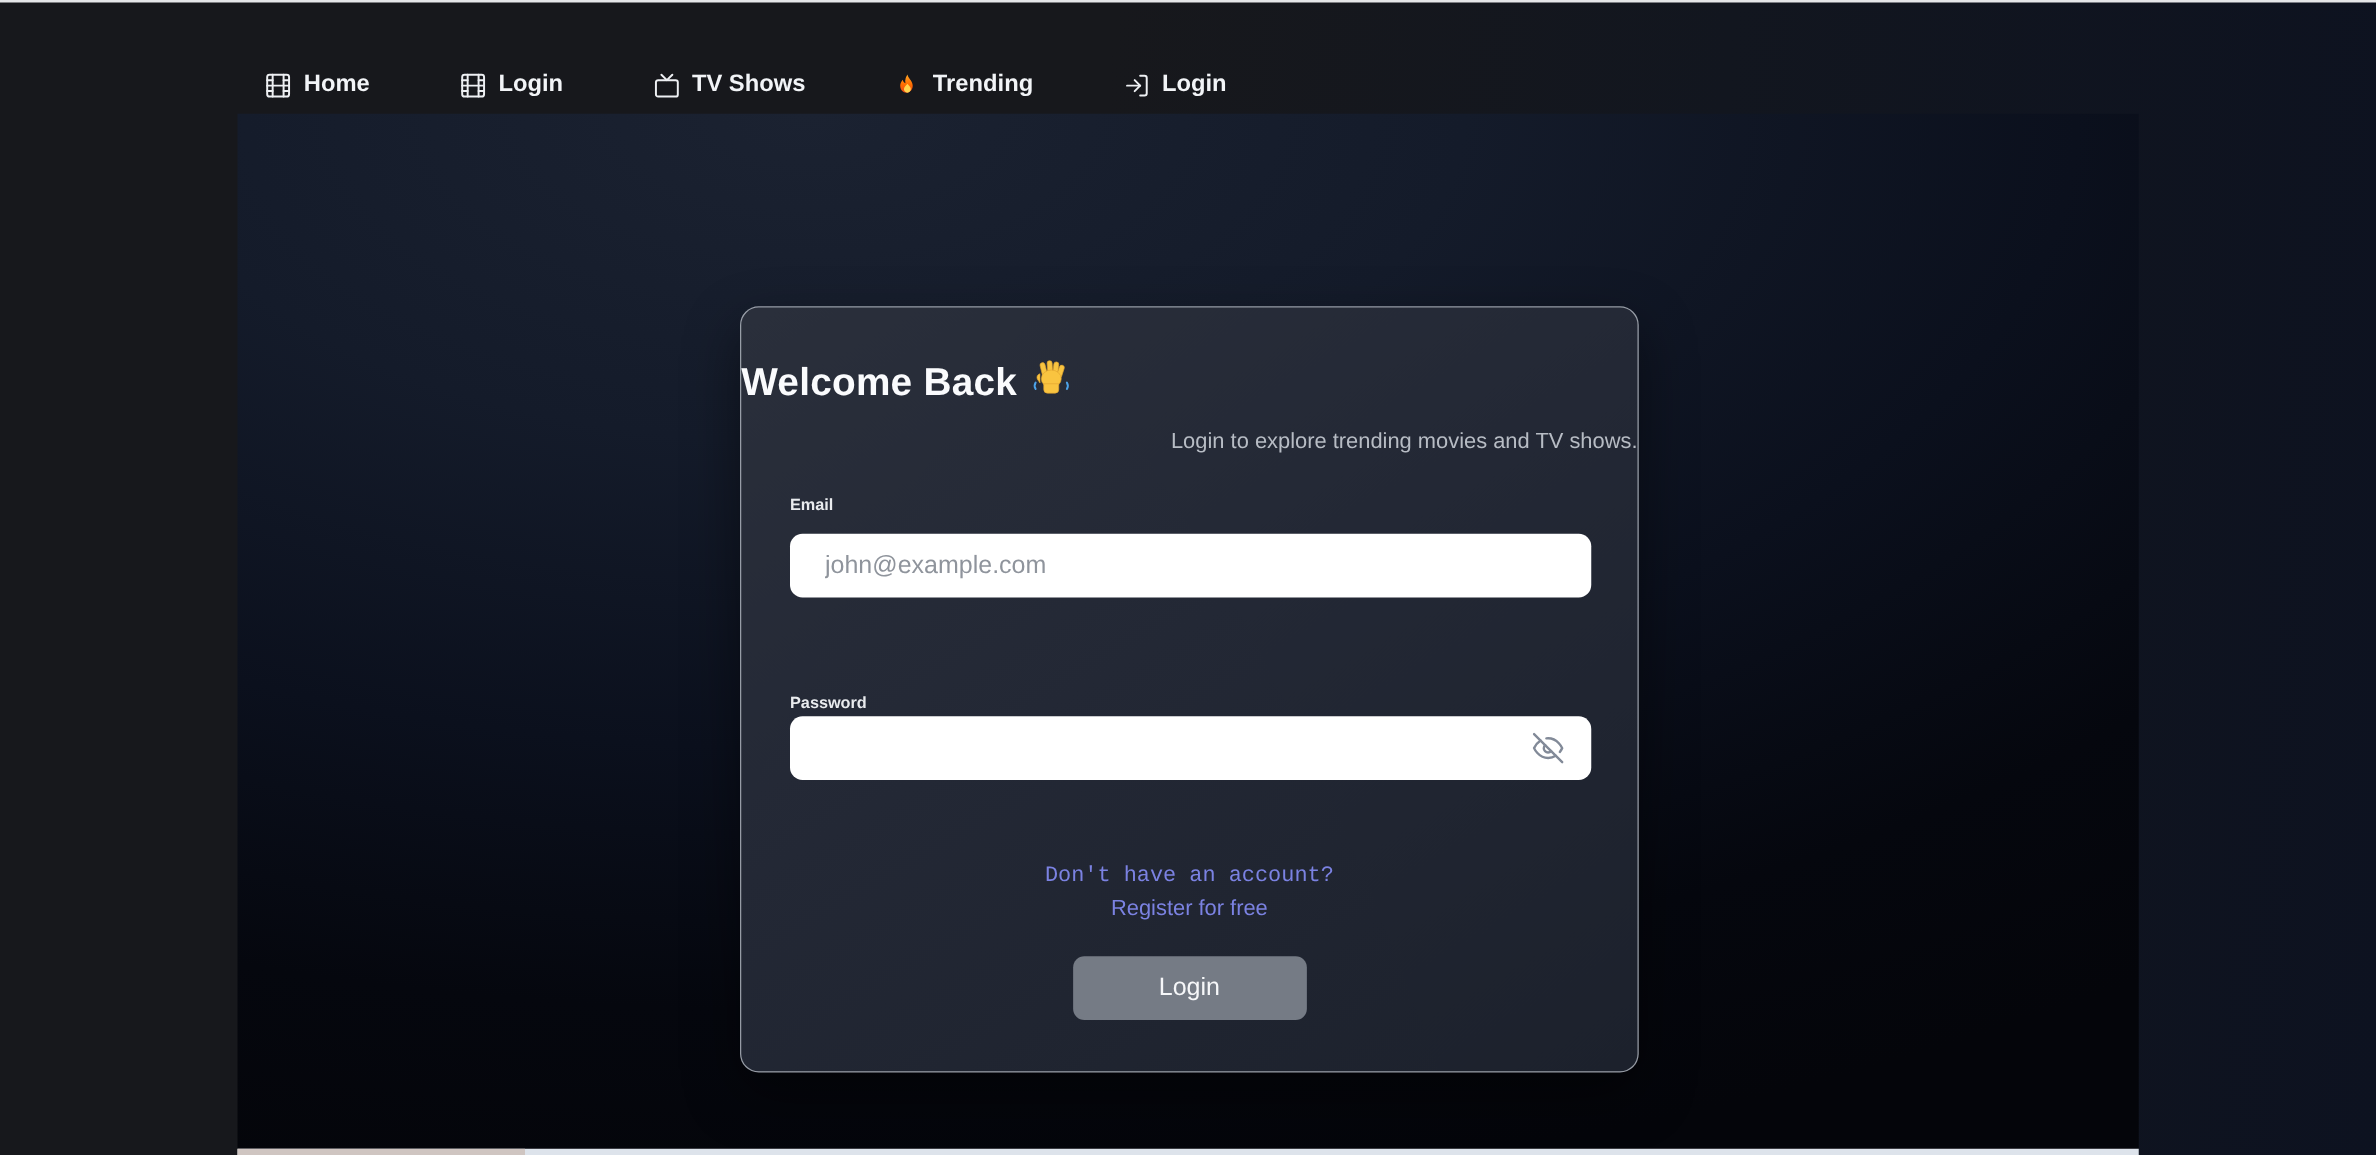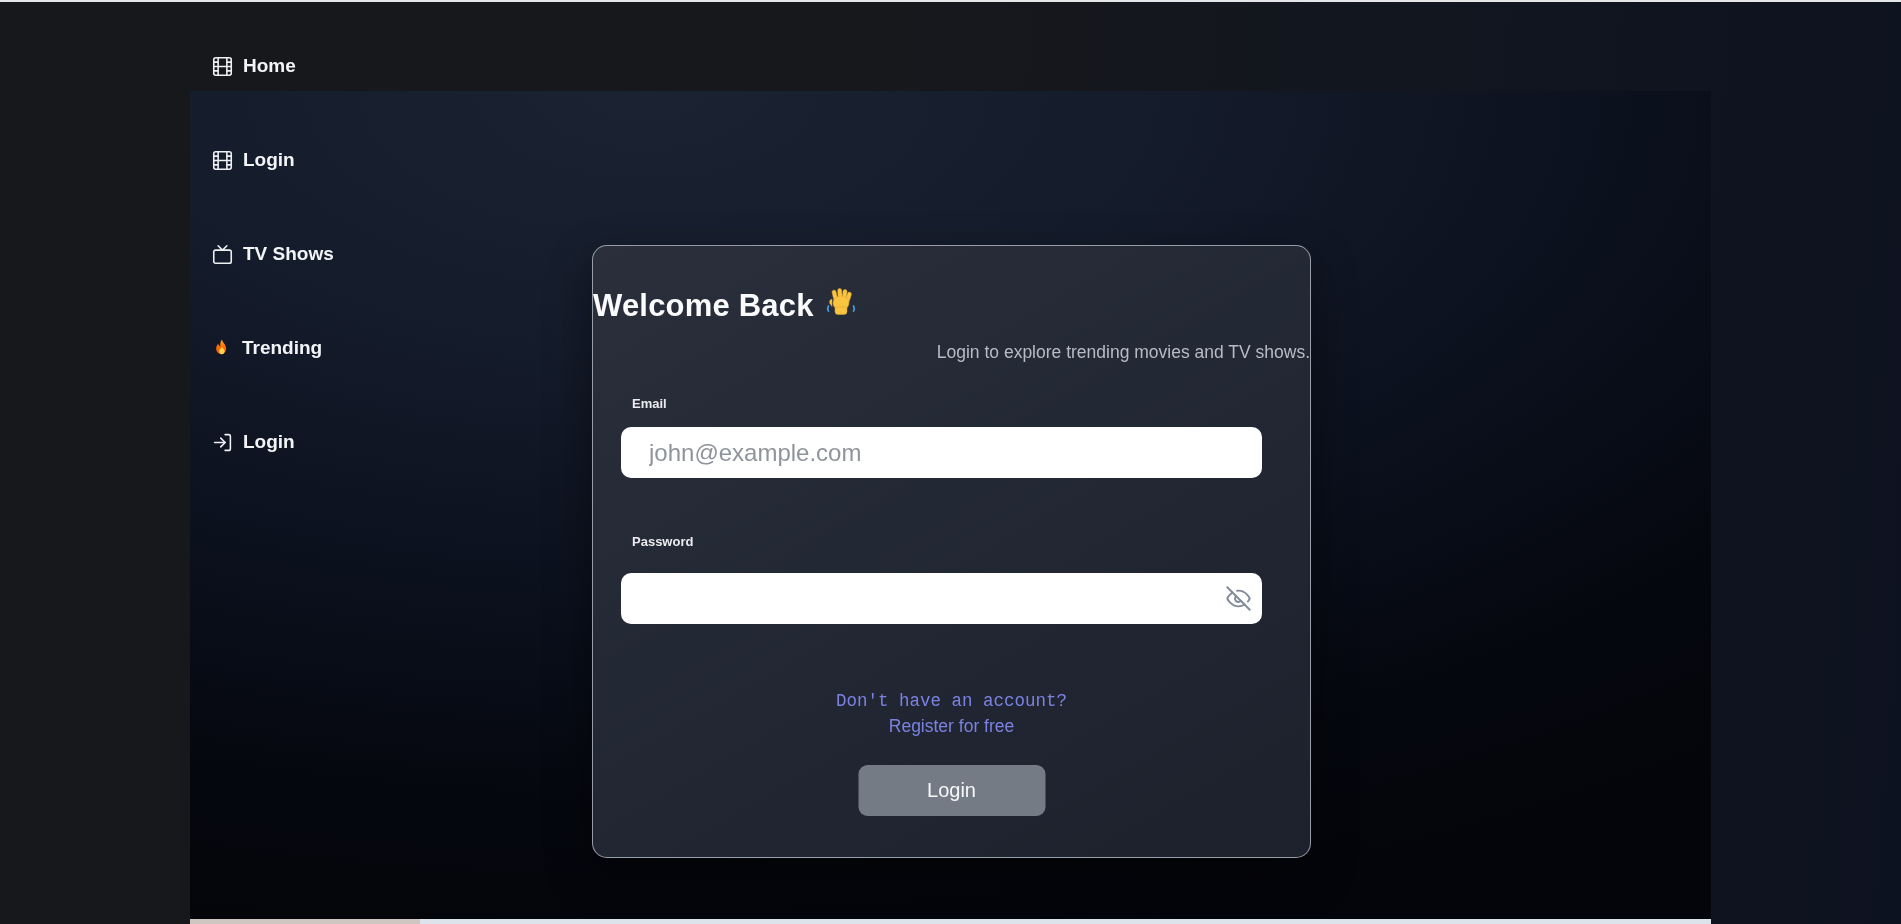--- a/index.html
+++ b/index.html
@@ -5,21 +5,21 @@
   * { margin:0; padding:0; box-sizing:border-box; }
   html,body { width:1901px; height:924px; overflow:hidden; }
   body {
     font-family:"Liberation Sans", sans-serif;
     background:linear-gradient(95deg,#17181c 0%,#17181c 45%,#12161f 70%,#0d1220 100%);
     position:relative;
   }
   .top-edge { position:absolute; left:0; top:0; width:100%; height:2px; background:#e5e6e8; }
 
   
-  .nav { position:absolute; left:212px; top:55px; height:26px; display:flex; gap:72px; z-index:5;flex-direction:column; }
+  .nav { position:absolute; left:212px; top:55px; height:26px; display:flex; gap:72px; align-items:center; z-index:5; }
   .nav-item { display:flex; align-items:center; gap:10px; color:#f2f4f7; font-size:19px; font-weight:700; cursor:pointer; white-space:nowrap; }
   .nav-item svg { display:block; }
 
   
   .hero {
     position:absolute; left:190px; top:91px; width:1521px; height:833px;
     background:radial-gradient(115% 105% at 30% 0%, #1b2231 0%, #141b2a 30%, #0b101d 58%, #05070e 82%, #04050a 100%);
   }
 
   
@@ -31,26 +31,26 @@
   }
   .card-title {
     position:absolute; top:40px; left:0; right:0; text-align:center;
     font-size:31px; font-weight:700; color:#fafbfd; letter-spacing:.2px;
     display:flex; align-items:center; gap:11px;
   }
   .card-subtitle { position:absolute; top:96px; left:0; right:0; text-align:right; font-size:17.5px; color:#b7bcc4; }
 
   .field-label { position:absolute; left:39px; font-size:13px; font-weight:700; color:#e9ebee; }
   .email-label { top:150px; }
-  .password-label { top:288px; }
+  .password-label { top:308px; }
 
   .text-input {
-    position:absolute; left:28px; width:641px; height:51px;
+    position:absolute; left:39px; width:641px; height:51px;
     border:none; outline:none; border-radius:10px; background:#ffffff;
-    padding:0 28px; font-size:24px; color:#2a2e35;
+    padding:0 28px; font-size:20px; color:#2a2e35;
     font-family:"Liberation Sans", sans-serif;
   }
   .text-input::placeholder { color:#8f949c; }
   .email-input { top:181px; }
   .password-input { top:327px; padding-right:62px; }
 
   .eye-btn {
     position:absolute; top:340px; left:628px; width:34px; height:28px;
     background:transparent; border:none; cursor:pointer; padding:0;
     display:flex; align-items:center; justify-content:center;

